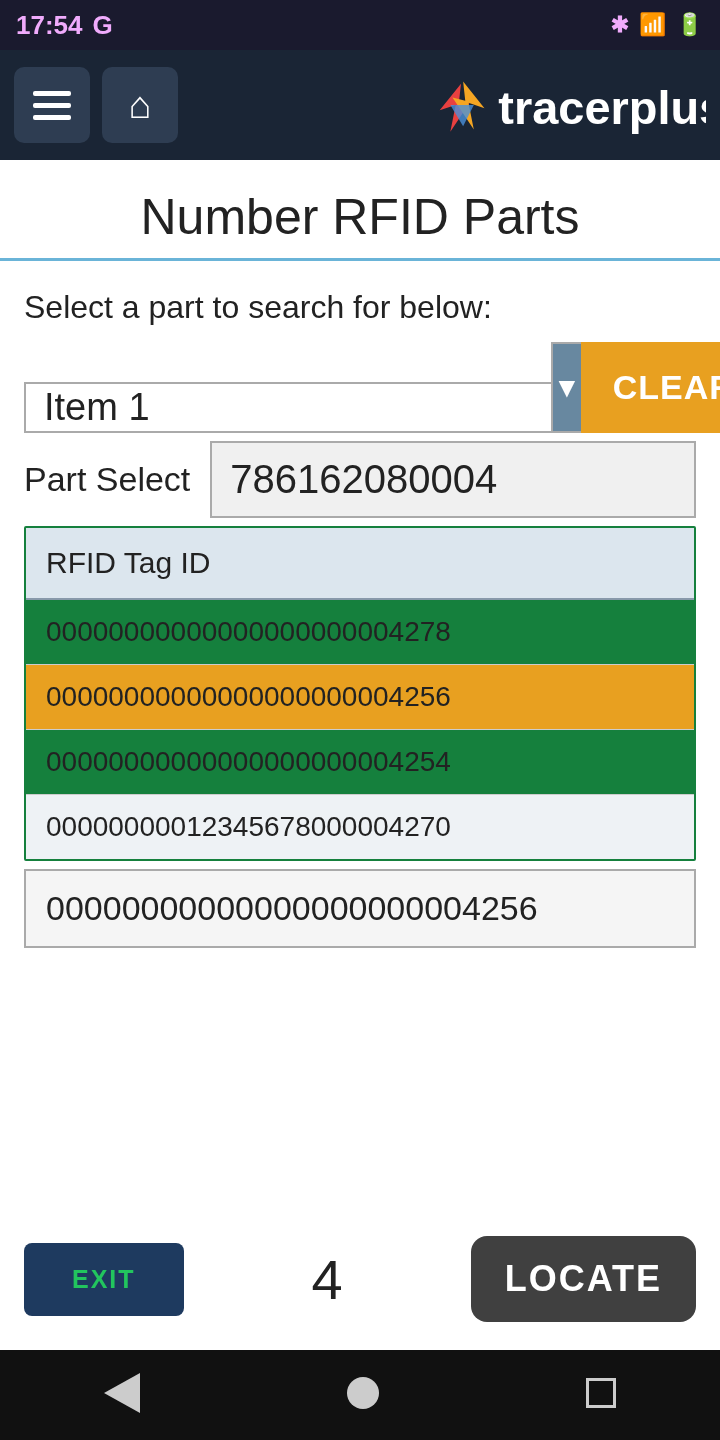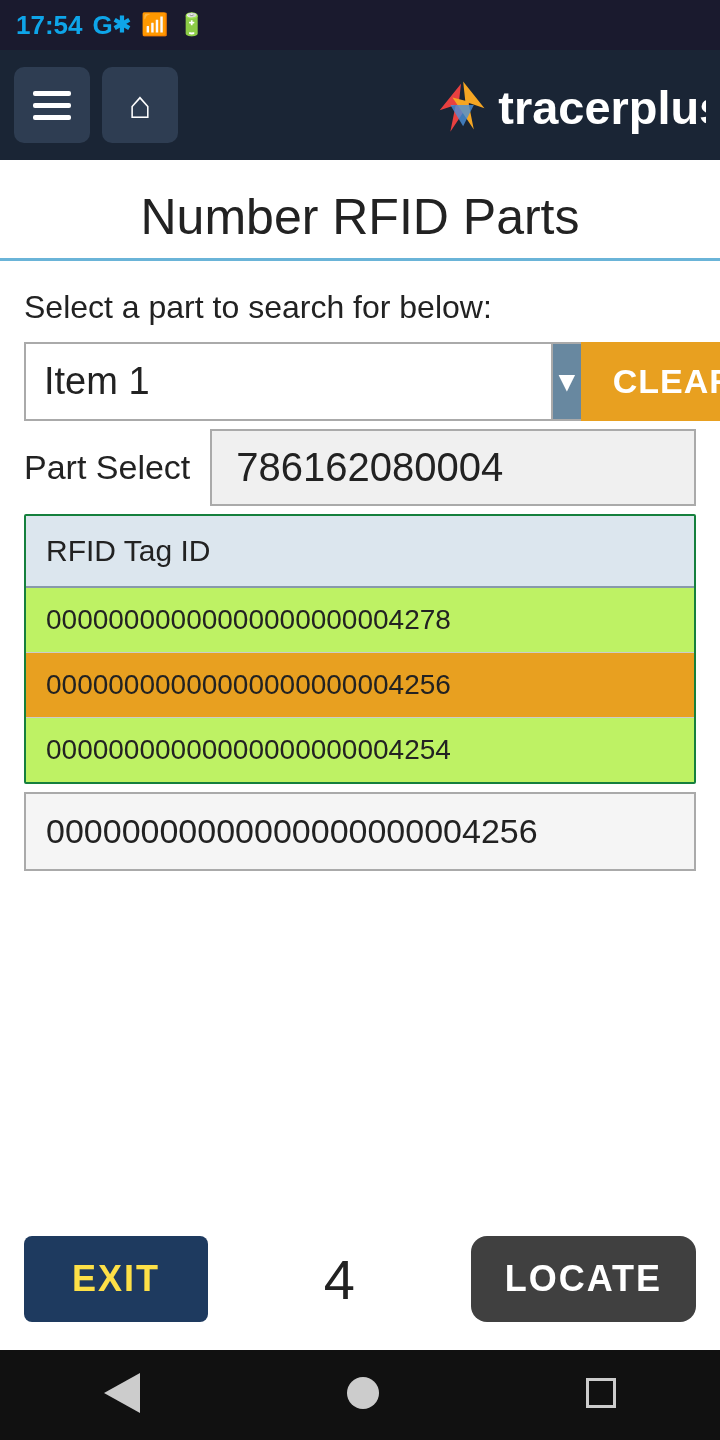--- a/index.html
+++ b/index.html
@@ -9,23 +9,24 @@
       font-family: Arial, sans-serif;
       background: #fff;
       display: flex;
       flex-direction: column;
       overflow: hidden;
     }
 
     
     .status-bar {
       background: #1a1a2e;
-      color: #0ea5e9;
-      display: flex;
-      align-items: center;
+      color: #f0abfc;
+      display: flex;
+      align-items: center;
+      justify-content: space-between;
       padding: 0 16px;
       height: 50px;
       font-size: 26px;
       font-weight: bold;
     }
     .status-left { display: flex; align-items: center; gap: 10px; }
     .status-right { display: flex; align-items: center; gap: 10px; }
     .status-icon { font-size: 22px; }
 
     
@@ -94,26 +95,27 @@
     }
 
     .item-selector-row {
       display: flex;
       align-items: stretch;
       gap: 0;
     }
     .item-input {
       flex: 1;
       font-size: 38px;
-      padding: 16px 18px;
+      padding: 2px 18px;
       border: 2px solid #aaa;
       border-right: none;
       background: #fff;
       color: #222;
       outline: none;
+      margin-top: 40px;
     }
     .dropdown-btn {
       width: 72px;
       background: #6888a0;
       border: 2px solid #aaa;
       border-right: none;
       display: flex;
       align-items: center;
       justify-content: center;
       cursor: pointer;
@@ -139,21 +141,21 @@
       gap: 20px;
     }
     .part-number-label {
       font-size: 34px;
       color: #222;
       white-space: nowrap;
     }
     .part-number-value {
       flex: 1;
       font-size: 40px;
-      padding: 14px 24px;
+      padding: 14px 18px;
       border: 2px solid #aaa;
       background: #f0f0f0;
       color: #222;
     }
 
     
     .rfid-table {
       border: 2px solid #15803d;
       border-radius: 2px;
       overflow: hidden;
@@ -163,21 +165,21 @@
       padding: 18px 20px;
       font-size: 30px;
       color: #222;
       border-bottom: 2px solid #8899aa;
     }
     .rfid-row {
       padding: 16px 20px;
       font-size: 28px;
       color: #222;
       border-bottom: 1px solid #ccc;
-      background: #bef264;
+      background: #15803d;
     }
     .rfid-row.highlighted {
       background: #e8a020;
       color: #222;
     }
     .rfid-row.alt {
       background: #eef2f5;
     }
     .rfid-row:last-child {
       border-bottom: none;
@@ -196,22 +198,22 @@
     .action-bar {
       display: flex;
       align-items: center;
       justify-content: space-between;
       padding: 20px 24px 28px;
     }
     .exit-btn {
       background: #1e3a5f;
       border: none;
       border-radius: 8px;
-      color: #fde047;
-      font-size: 36px;
+      color: #22c55e;
+      font-size: 25px;
       font-weight: bold;
       padding: 22px 48px;
       cursor: pointer;
       letter-spacing: 2px;
     }
     .count-display {
       font-size: 56px;
       color: #222;
       font-weight: normal;
     }
@@ -316,20 +318,21 @@
   <div class="part-number-row">
     <span class="part-number-label">Part Select</span>
     <div class="part-number-value">786162080004</div>
   </div>
 
   <div class="rfid-table">
     <div class="rfid-table-header">RFID Tag ID</div>
     <div class="rfid-row">00000000000000000000004278</div>
     <div class="rfid-row highlighted">00000000000000000000004256</div>
     <div class="rfid-row">00000000000000000000004254</div>
+    <div class="rfid-row alt">00000000012345678000004270</div>
   </div>
 
   <div class="selected-tag">00000000000000000000004256</div>
 
 </div>
 
 <div class="action-bar">
   <button class="exit-btn">EXIT</button>
   <span class="count-display">4</span>
   <button class="locate-btn">LOCATE</button>

